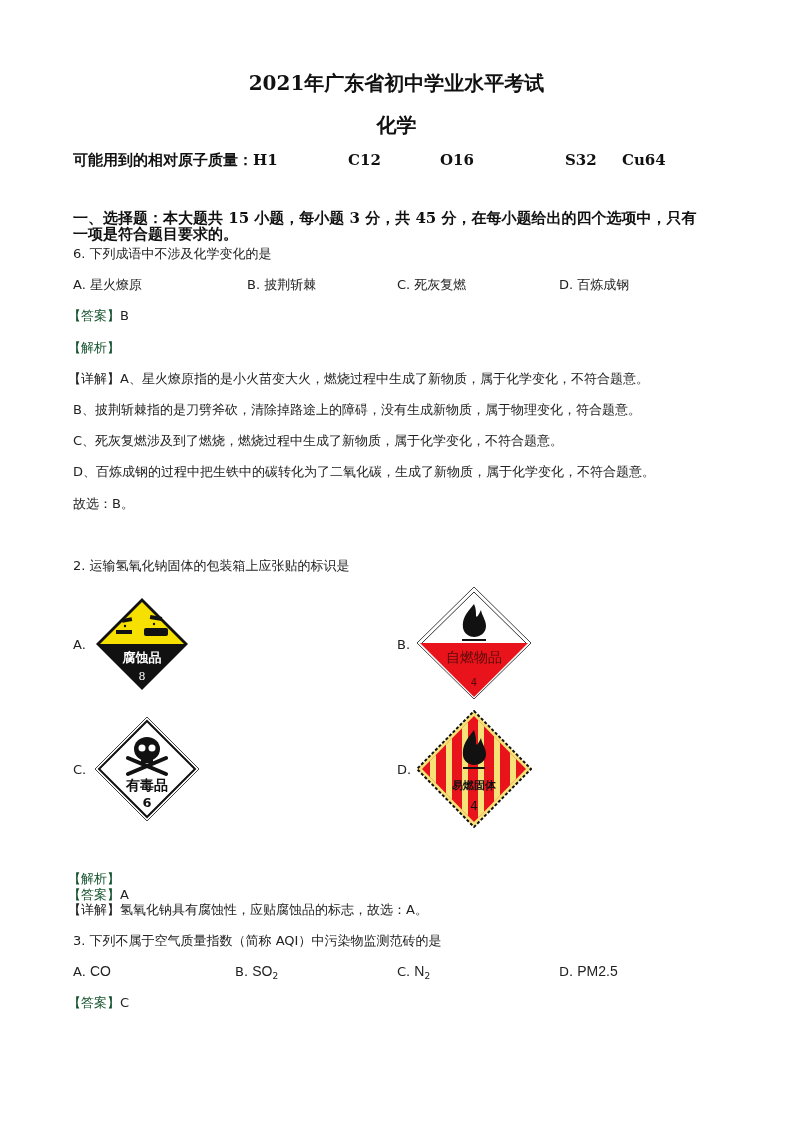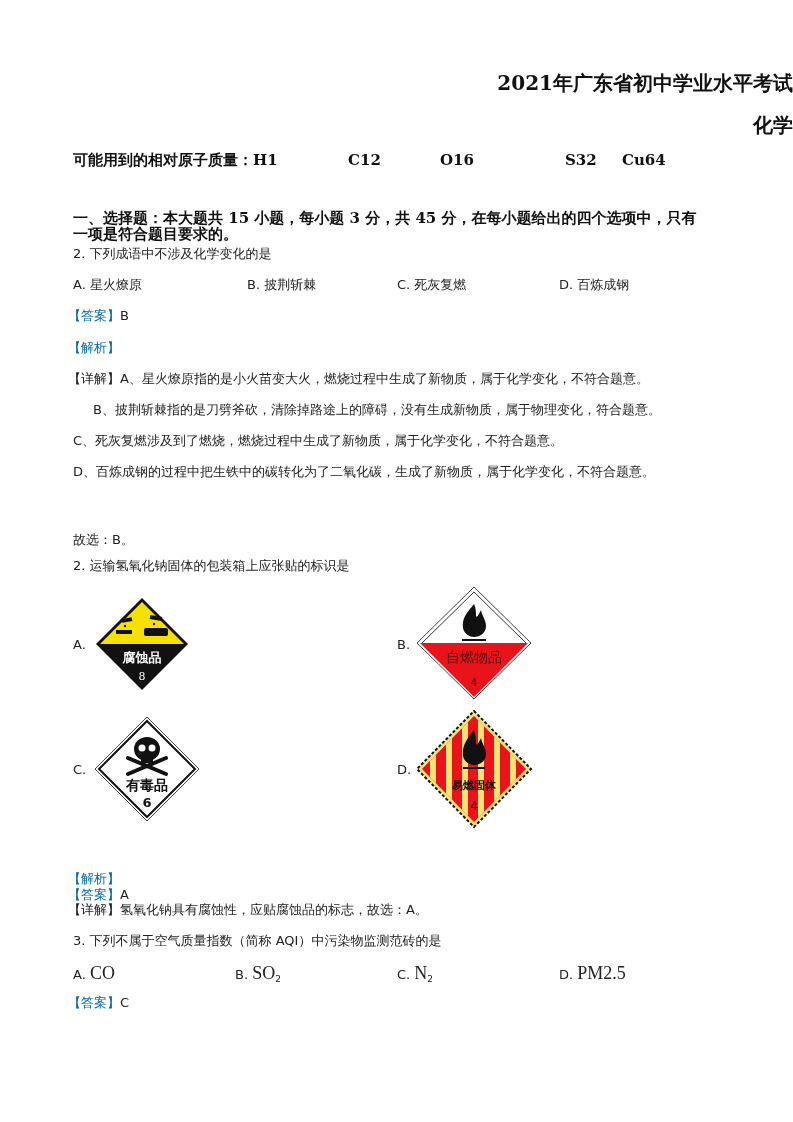--- a/index.html
+++ b/index.html
@@ -1,59 +1,59 @@
 <!DOCTYPE html>
 <html><head>
 <meta charset="utf-8">
 <style>
   html, body { margin: 0; padding: 0; background: #ffffff; }
   body { width: 793px; height: 1122px; position: relative; overflow: hidden;
          font-family: "DejaVu Sans", "Liberation Sans", sans-serif; color: #111; }
   .abs { position: absolute; white-space: nowrap; }
-  .title { left: 0; width: 793px; text-align: right; font-family: "DejaVu Serif", "Liberation Serif", serif; font-weight: bold; font-size: 20px; }
+  .title { left: 0; width: 793px; text-align: center; font-family: "DejaVu Serif", "Liberation Serif", serif; font-weight: bold; font-size: 20px; }
   .bold { font-family: "DejaVu Serif", "Liberation Serif", serif; font-weight: bold; font-size: 15px; }
   .body { font-size: 13px; color: #222; }
-  .blue { color: #0369a1; }
-  .serif { font-family: Liberation Serif, serif; font-size: 18px; }
+  .blue { color: #14532d; }
+  .serif { font-family: Liberation Sans, sans-serif; font-size: 14px; }
   sub { font-size: 9px; vertical-align: -3px; }
   .sign { position: absolute; }
 </style>
 </head>
 <body>
 
 <div class="abs title" style="top:70px;">2021年广东省初中学业水平考试</div>
 <div class="abs title" style="top:112px;">化学</div>
 
 <div class="abs bold" style="left:73px; top:151px;">可能用到的相对原子质量：H1</div>
 <div class="abs bold" style="left:348px; top:151px;">C12</div>
 <div class="abs bold" style="left:440px; top:151px;">O16</div>
 <div class="abs bold" style="left:533px; top:151px;margin-left:32px;">S32</div>
 <div class="abs bold" style="left:622px; top:151px;">Cu64</div>
 
 <div class="abs bold" style="left:73px; top:181px;margin-top:28px;">一、选择题：本大题共 15 小题，每小题 3 分，共 45 分，在每小题给出的四个选项中，只有</div>
 <div class="abs bold" style="left:73px; top:209px;margin-top:16px;">一项是符合题目要求的。</div>
 
-<div class="abs body" style="left:73px; top:245px;">2.  下列成语中不涉及化学变化的是</div>
+<div class="abs body" style="left:73px; top:245px;">6.  下列成语中不涉及化学变化的是</div>
 <div class="abs body" style="left:73px; top:276px;">A.  星火燎原</div>
 <div class="abs body" style="left:247px; top:276px;">B.  披荆斩棘</div>
 <div class="abs body" style="left:397px; top:276px;">C.  死灰复燃</div>
 <div class="abs body" style="left:559px; top:276px;">D.  百炼成钢</div>
 
 <div class="abs body" style="left:68px; top:307px;">
   <span class="blue">【答案】</span><span>B</span>
 </div>
 <div class="abs body blue" style="left:68px; top:339px;">【解析】</div>
 
 <div class="abs body" style="left:68px; top:370px;">
   <span>【详解】</span><span>A、星火燎原指的是小火苗变大火，燃烧过程中生成了新物质，属于化学变化，不符合题意。</span>
 </div>
-<div class="abs body" style="left:73px; top:401px;margin-left:20px;">B、披荆斩棘指的是刀劈斧砍，清除掉路途上的障碍，没有生成新物质，属于物理变化，符合题意。</div>
+<div class="abs body" style="left:73px; top:401px;">B、披荆斩棘指的是刀劈斧砍，清除掉路途上的障碍，没有生成新物质，属于物理变化，符合题意。</div>
 <div class="abs body" style="left:73px; top:432px;">C、死灰复燃涉及到了燃烧，燃烧过程中生成了新物质，属于化学变化，不符合题意。</div>
 <div class="abs body" style="left:73px; top:463px;">D、百炼成钢的过程中把生铁中的碳转化为了二氧化碳，生成了新物质，属于化学变化，不符合题意。</div>
-<div class="abs body" style="left:73px; top:495px;margin-top:36px;">故选：B。</div>
+<div class="abs body" style="left:73px; top:495px;">故选：B。</div>
 
 <div class="abs body" style="left:73px; top:557px;">2.  运输氢氧化钠固体的包装箱上应张贴的标识是</div>
 
 <div class="abs body" style="left:73px; top:637px;">A.</div>
 <div class="abs body" style="left:397px; top:637px;">B.</div>
 <div class="abs body" style="left:73px; top:762px;">C.</div>
 <div class="abs body" style="left:397px; top:762px;">D.</div>
 
 <div class="sign" style="left:94px; top:596px; width:96px; height:96px;">
   <svg width="96" height="96" viewBox="0 0 96 96">

